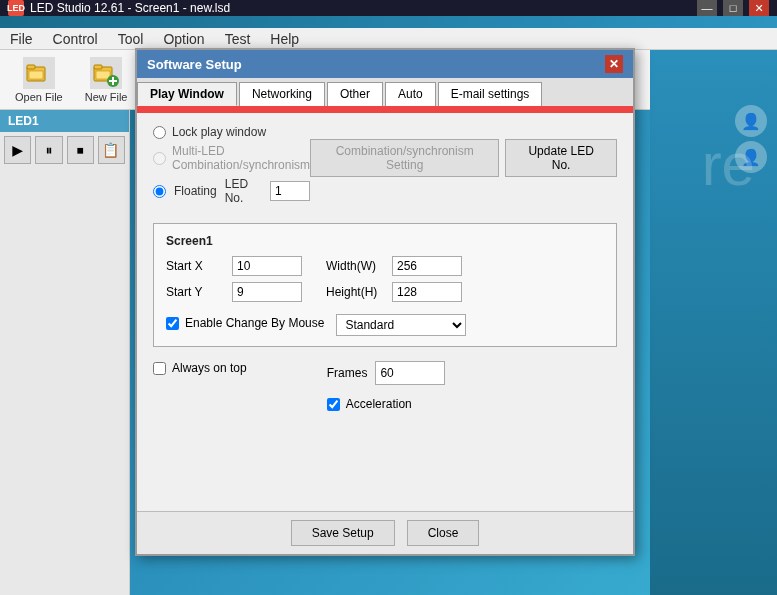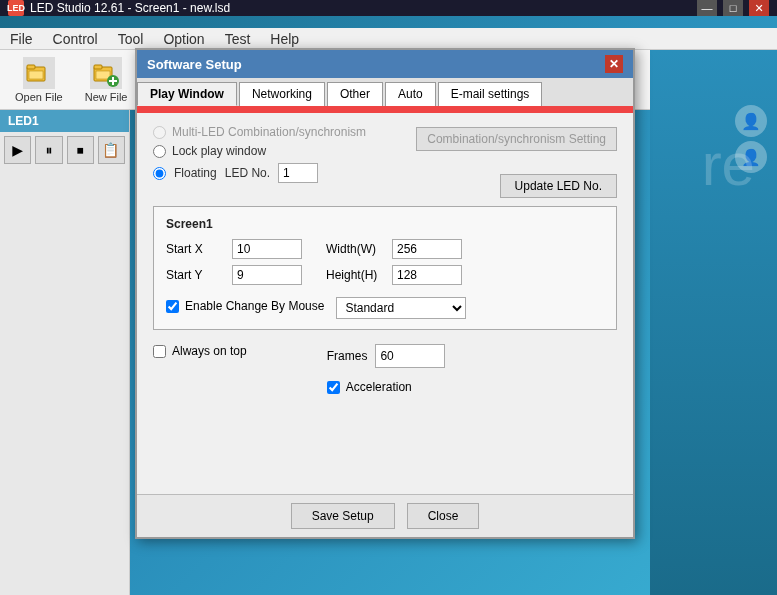--- a/index.html
+++ b/index.html
@@ -492,35 +492,35 @@
     <div class="tab">Other</div>
     <div class="tab">Auto</div>
     <div class="tab">E-mail settings</div>
   </div>
 
   <div class="modal-content">
 
     <div style="display:flex; align-items:flex-start; margin-bottom:8px;">
       <div class="radio-group" style="flex:1;">
         <div class="radio-row">
+          <input type="radio" name="playmode" id="lock" style="">
+          <label for="lock" class="radio-label">Lock play window</label>
+        </div>
+        <div class="radio-row">
           <input type="radio" name="playmode" id="multi" disabled="" style="">
           <label for="multi" class="radio-label disabled">Multi-LED Combination/synchronism</label>
-        </div>
-        <div class="radio-row">
-          <input type="radio" name="playmode" id="lock" style="">
-          <label for="lock" class="radio-label">Lock play window</label>
         </div>
         <div class="radio-row floating-row">
           <input type="radio" name="playmode" id="floating" checked="" style="">
           <label for="floating" class="radio-label">Floating</label>
           <span class="radio-label">LED No.</span>
           <input type="text" class="led-no-input" value="1" style="">
         </div>
       </div>
-      <div style="display:flex; flex-direction:column; align-items:flex-end; gap:23px; margin-top:2px;">
+      <div style="display:flex; flex-direction:row; align-items:flex-end; gap:6px; margin-top:14px;">
         <button class="combo-sync-btn" style="color:#999;">Combination/synchronism Setting</button>
         <button class="update-led-btn">Update LED No.</button>
       </div>
     </div>
 
     <div class="screen-section">
       <div class="screen-title">Screen1</div>
       <div class="coords-row">
         <div class="coord-group">
           <span class="coord-label">Start X</span>

